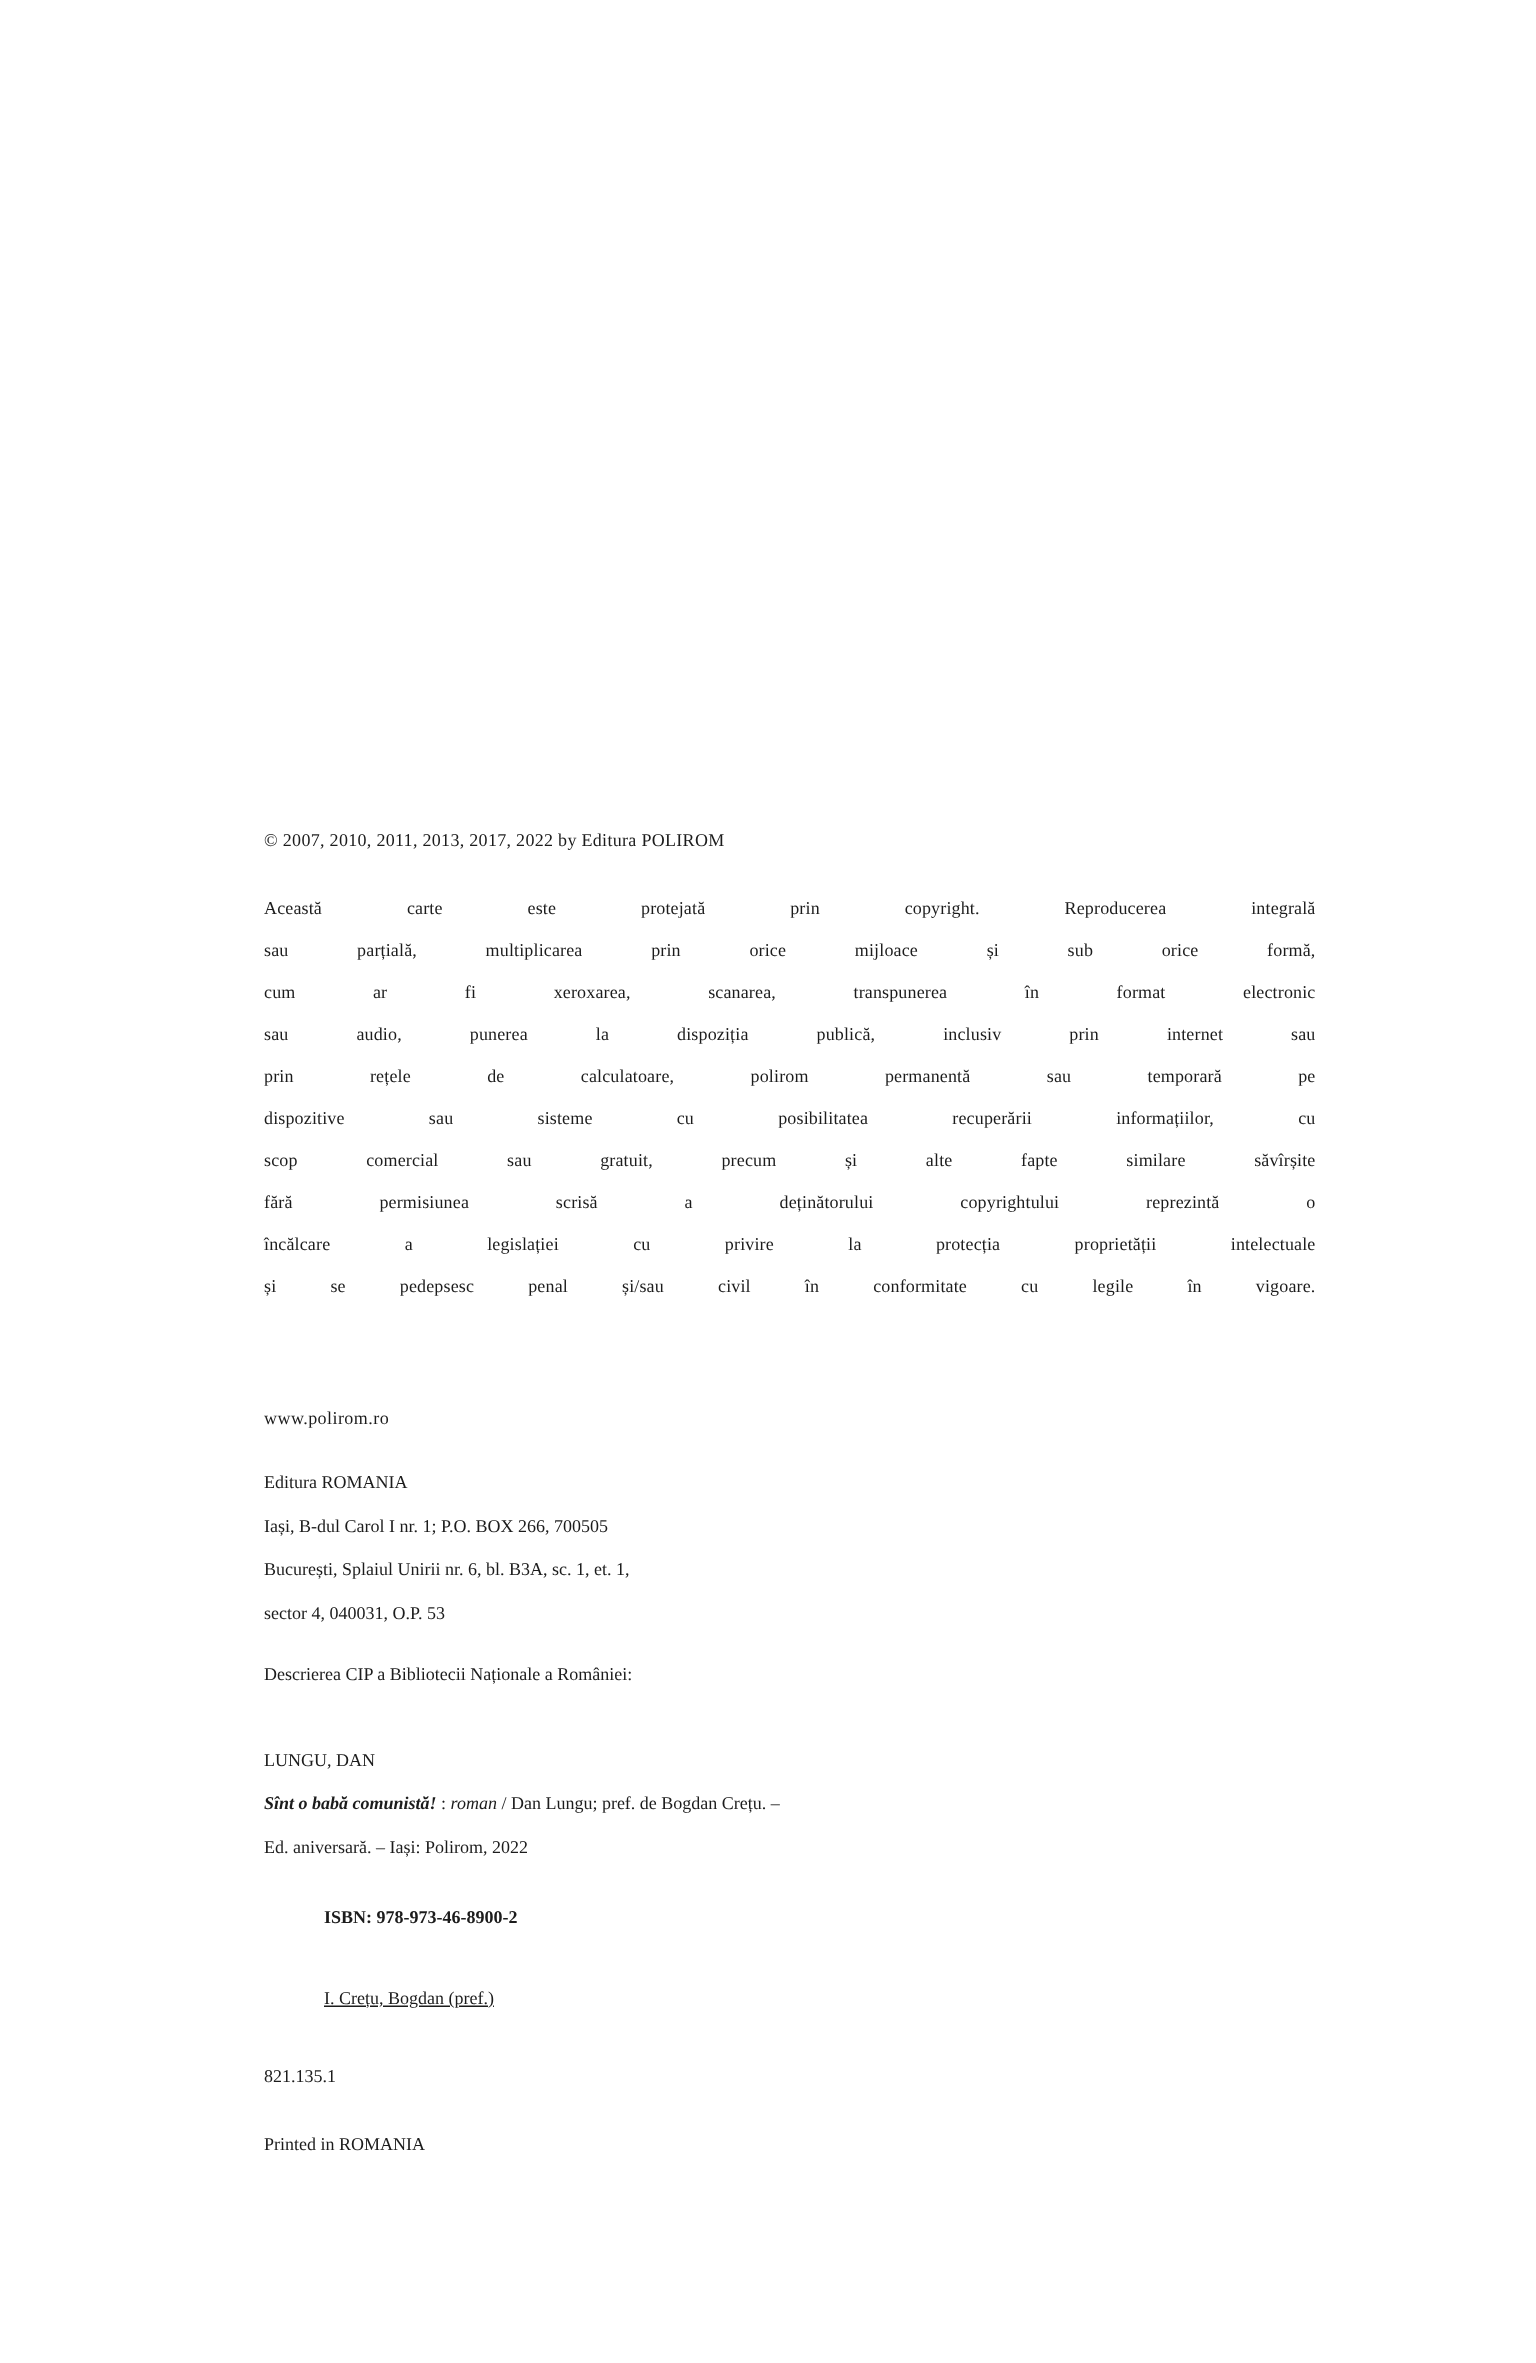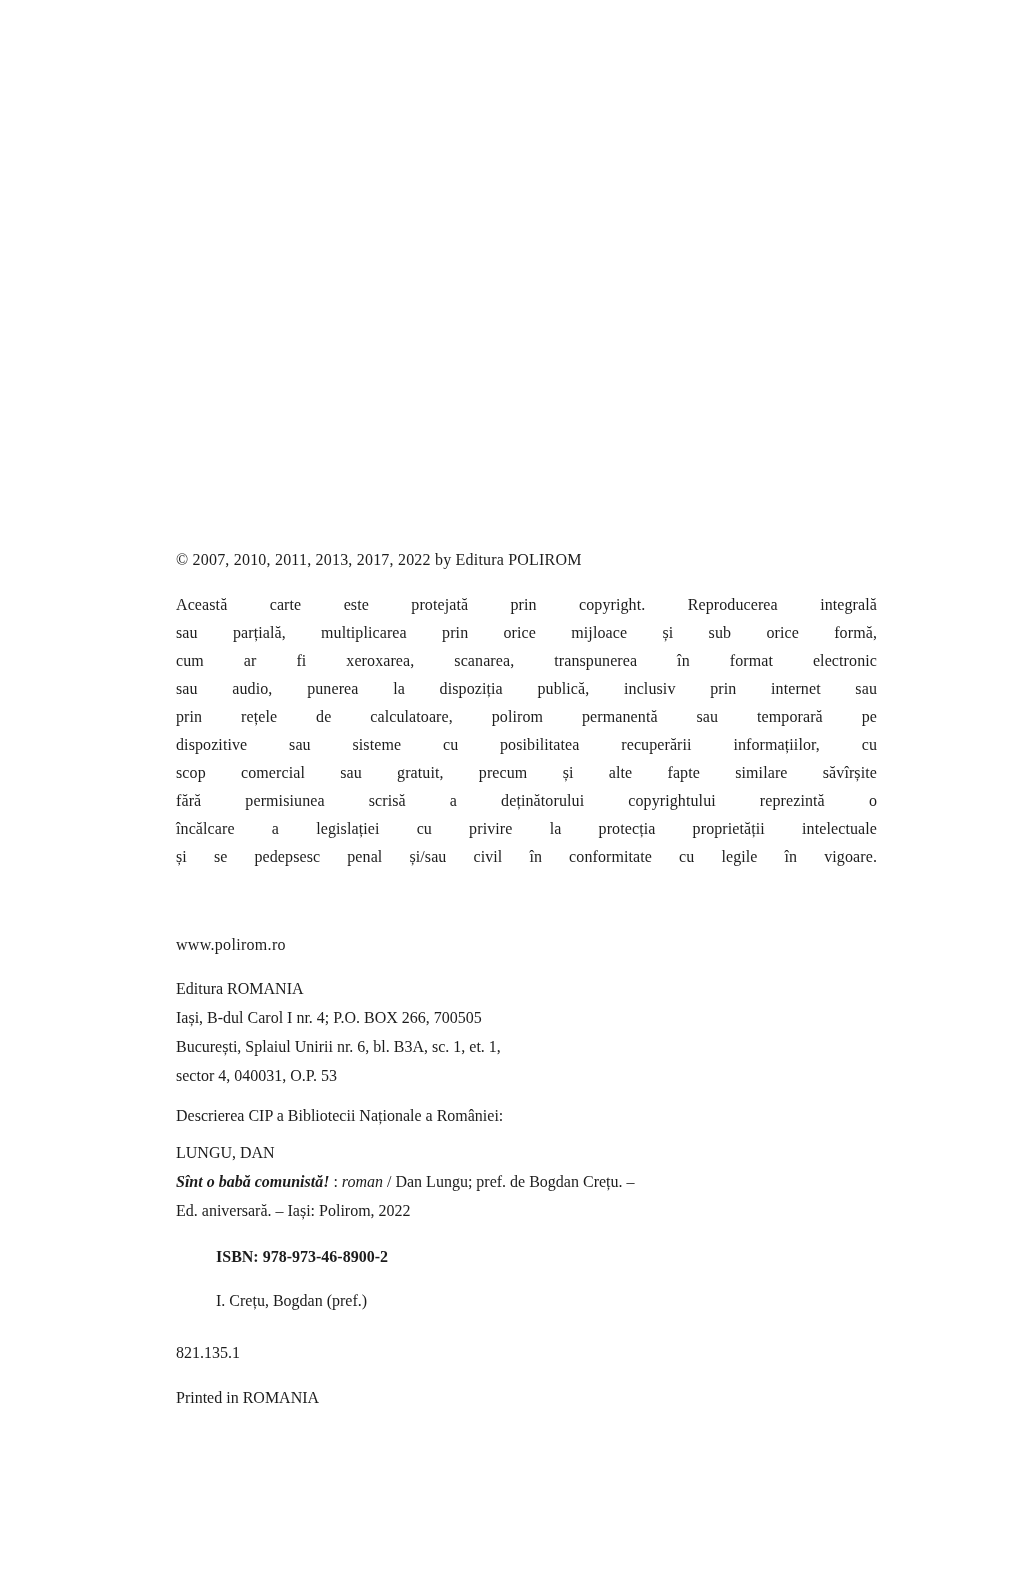--- a/index.html
+++ b/index.html
@@ -12,21 +12,21 @@
     position: relative;
     font-family: "Liberation Serif", "DejaVu Serif", serif;
     color: #1c1c1c;
     overflow: hidden;
   }
   .page {
     position: absolute;
     left: 176px;
     top: 546px;
     width: 701px;
-    font-size: 16px;
+    font-size: 12px;
     line-height: 28px;
   }
   .copyright-line {
     margin-bottom: 17px;
     letter-spacing: 0.2px;
   }
   .legal-paragraph .jline {
     text-align: justify;
     text-align-last: justify;
     white-space: nowrap;
@@ -37,33 +37,34 @@
     letter-spacing: 0.3px;
   }
   .publisher-block {
     margin-top: 15px;
     line-height: 29px;
   }
   .cip-heading {
     margin-top: 12px;
   }
   .cip-entry {
-    margin-top: 8px;
+    margin-top: 29px;
     line-height: 29px;
   }
   .title-line .t-bold-italic { font-style: italic; font-weight: bold; }
   .title-line .t-italic { font-style: italic; }
   .isbn-line {
     margin-top: 18px;
     padding-left: 40px;
     font-weight: bold;
   }
   .contributor-line {
-    margin-top: 16px;
+    margin-top: 26px;
     padding-left: 40px;
+    text-decoration: underline;
   }
   .udc-line {
     margin-top: 24px;
   }
   .printed-line {
     margin-top: 17px;
   }
 </style>
 </head>
 <body>
@@ -82,21 +83,21 @@
     <div class="jline">scop comercial sau gratuit, precum și alte fapte similare săvîrșite</div>
     <div class="jline">fără permisiunea scrisă a deținătorului copyrightului reprezintă o</div>
     <div class="jline">încălcare a legislației cu privire la protecția proprietății intelectuale</div>
     <div class="jline">și se pedepsesc penal și/sau civil în conformitate cu legile în vigoare.</div>
   </div>
 
   <div class="website-line">www.polirom.ro</div>
 
   <div class="publisher-block">
     <div>Editura ROMANIA</div>
-    <div>Iași, B-dul Carol I nr. 4; P.O. BOX 266, 700505</div>
+    <div>Iași, B-dul Carol I nr. 1; P.O. BOX 266, 700505</div>
     <div>București, Splaiul Unirii nr. 6, bl. B3A, sc. 1, et. 1,</div>
     <div>sector 4, 040031, O.P. 53</div>
   </div>
 
   <div class="cip-heading">Descrierea CIP a Bibliotecii Naționale a României:</div>
 
   <div class="cip-entry">
     <div>LUNGU, DAN</div>
     <div class="title-line"><span class="t-bold-italic">Sînt o babă comunistă!</span><span> : </span><span class="t-italic">roman</span><span> / Dan Lungu; pref. de Bogdan Crețu. –</span></div>
     <div>Ed. aniversară. – Iași: Polirom, 2022</div>

